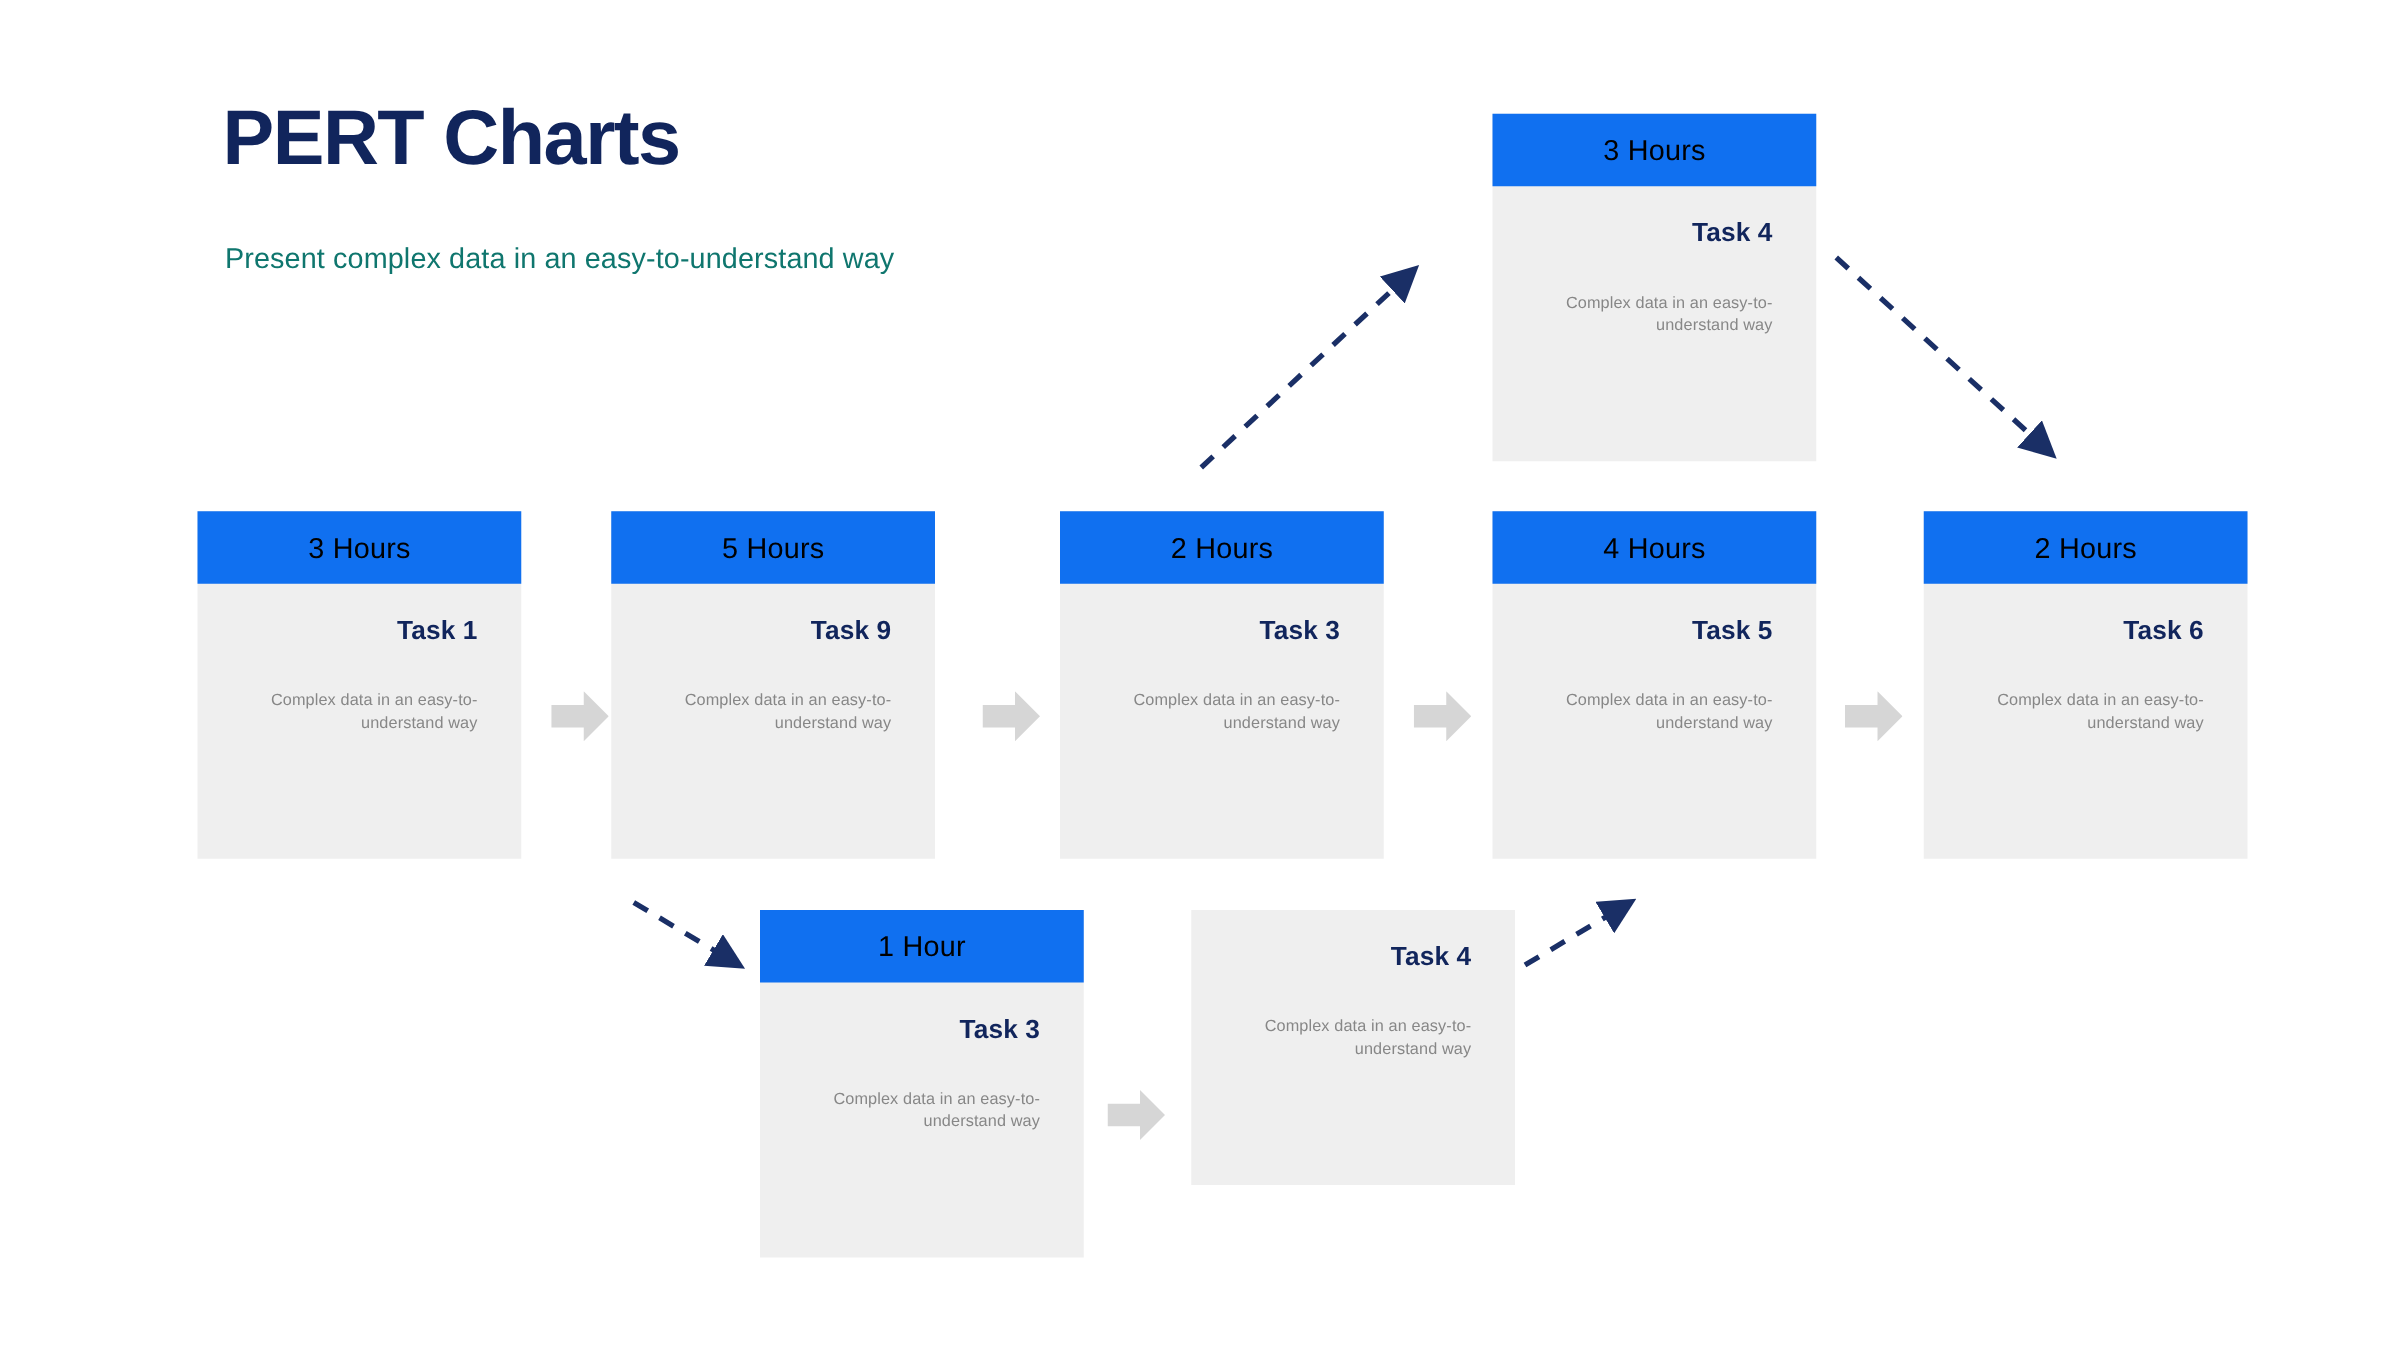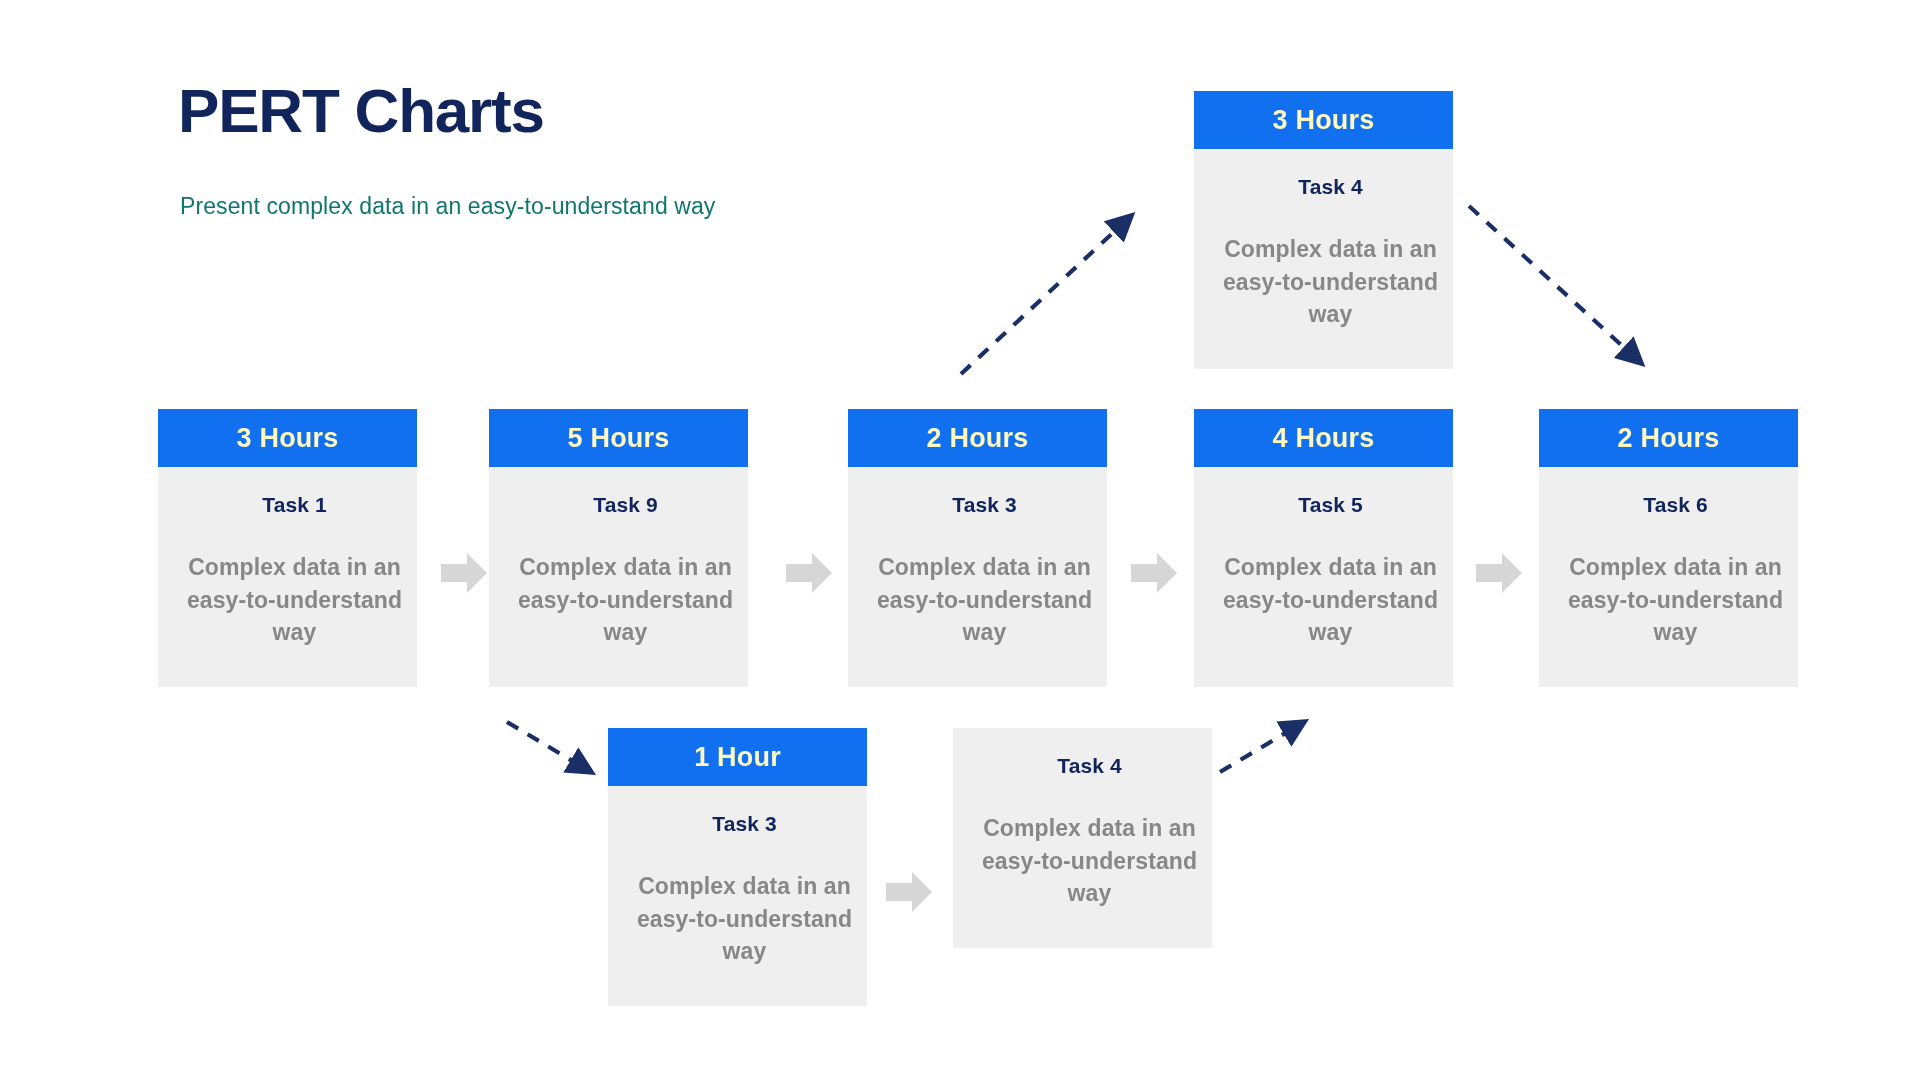--- a/index.html
+++ b/index.html
@@ -48,44 +48,44 @@
 
   
   .card {
     position: absolute;
     width: 259px;
     background: #efefef;
   }
   .card-header {
     height: 58px;
     background: #1070f0;
-    color: #fef9c3;
-    font-size: 27px;
-    font-weight: 700;
+    color: #000000;
+    font-size: 23px;
+    font-weight: 400;
     display: flex;
     align-items: center;
     justify-content: center;
     letter-spacing: 0.2px;
   }
   .card-body {
     height: 220px;
     box-sizing: border-box;
-    padding: 26px 4px 0 18px;
-    text-align: center;
+    padding: 26px 35px 0 18px;
+    text-align: right;
   }
   .card-task {
     font-size: 21px;
     font-weight: 700;
     color: #11255c;
     letter-spacing: 0.1px;
     margin: 0 0 34px 0;
   }
   .card-desc {
-    font-size: 23px;
-    font-weight: 700;
+    font-size: 13px;
+    font-weight: 400;
     color: #878787;
     line-height: 1.42;
     letter-spacing: 0.1px;
     margin-top: 20px;
   }
 
   
   .block-arrow {
     position: absolute;
     width: 46px;

